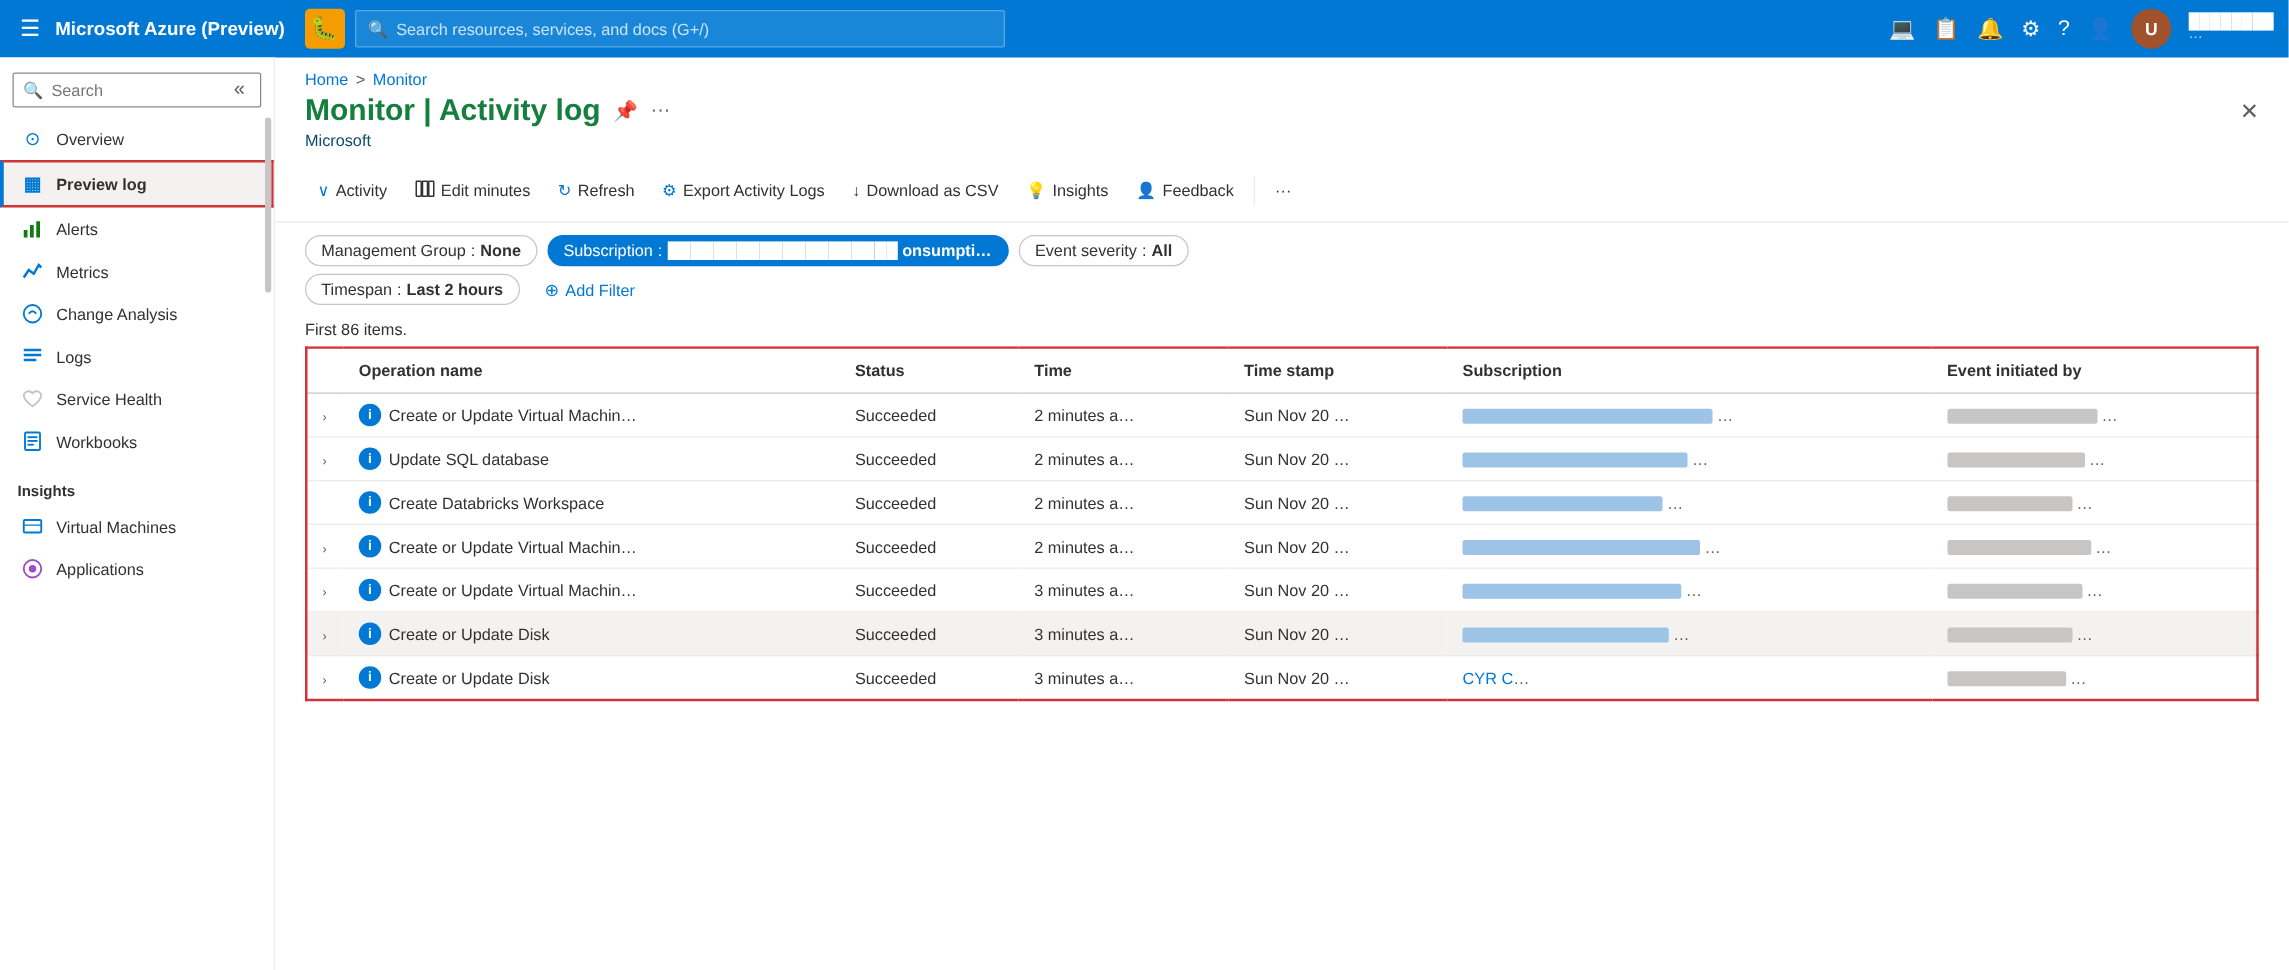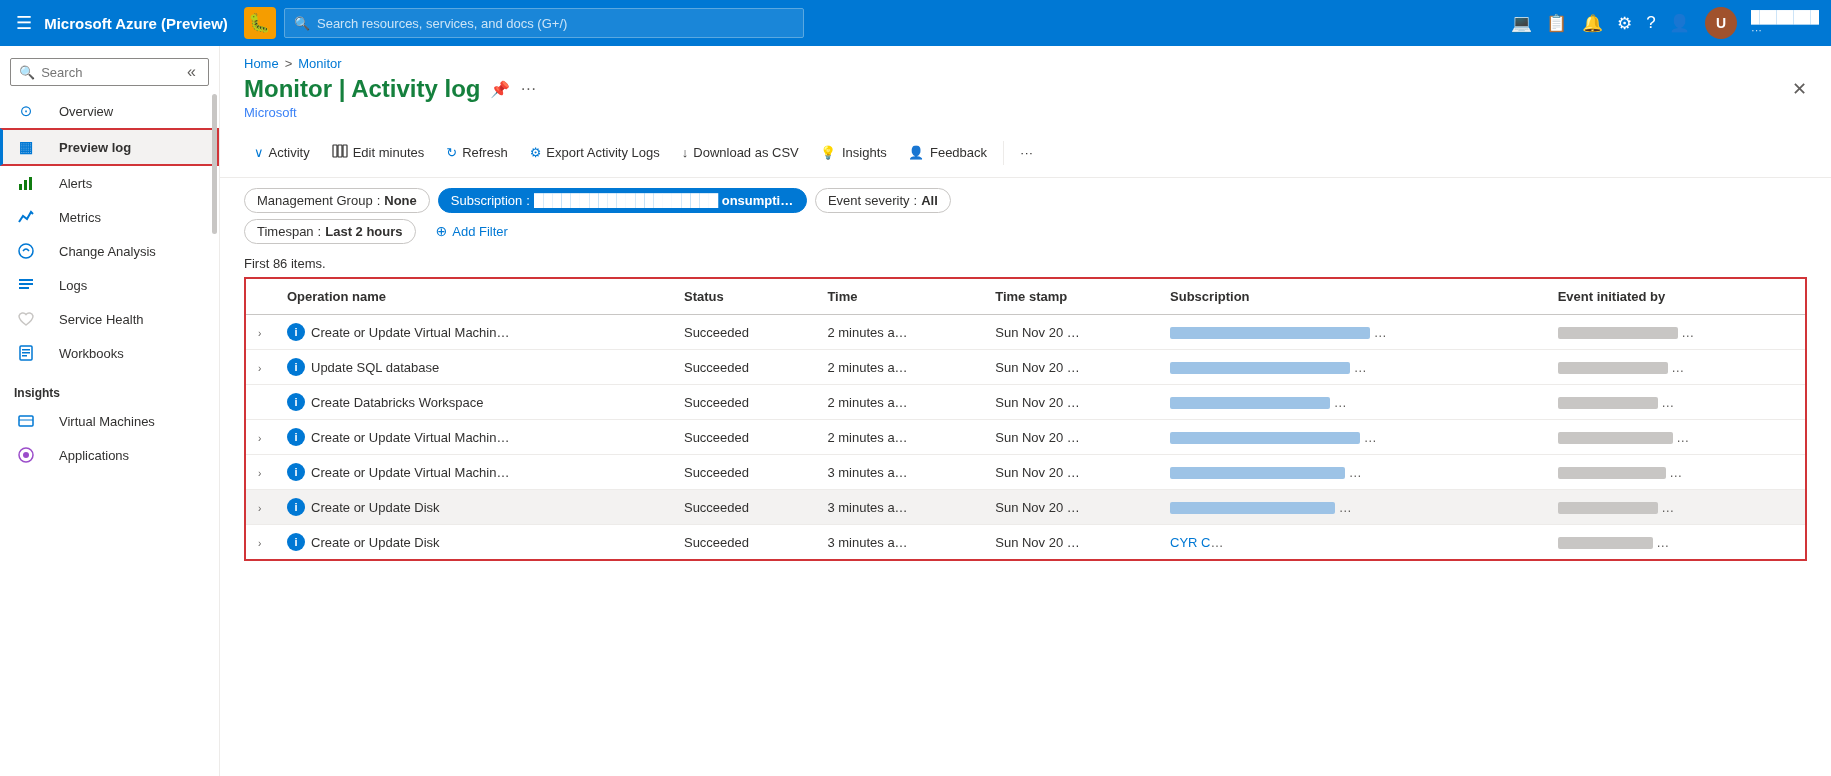--- a/index.html
+++ b/index.html
@@ -51,32 +51,32 @@
       border: 1px solid #8a8886; border-radius: 2px; padding: 4px 8px; background: #fff;
     }
     .sidebar-search input {
       border: none; outline: none; font-size: 13px; width: 100%;
     }
     .sidebar-collapse-btn {
       margin-left: auto; cursor: pointer; color: #605e5c; font-size: 16px; padding: 0 4px;
     }
     .sidebar-relative { position: relative; }
     .sidebar-item {
-      display: flex; align-items: center; gap: 24px; padding: 8px 14px;
+      display: flex; align-items: center; gap: 10px; padding: 8px 14px;
       cursor: pointer; color: #323130; font-size: 13px; border-left: 3px solid transparent;
     }
     .sidebar-item.active { background: #f3f2f1; border-left: 3px solid #0078d4; font-weight: 600; }
     .sidebar-icon { width: 18px; height: 18px; display: flex; align-items: center; justify-content: center; font-size: 15px; flex-shrink: 0; }
     .sidebar-section-title { font-size: 12px; font-weight: 700; color: #323130; padding: 16px 14px 4px; }
 
     
     .breadcrumb { padding: 10px 24px 0; display: flex; align-items: center; gap: 6px; color: #0078d4; font-size: 13px; }
     .breadcrumb-sep { color: #605e5c; }
     .page-title { font-size: 24px; font-weight: 600; color: #15803d; }
-    .page-subtitle { font-size: 13px; color: #3b82f6; padding: 2px 24px 8px; }
+    .page-subtitle { font-size: 13px; color: #0c4a6e; padding: 2px 24px 8px; }
     .page-header-icon { color: #605e5c; font-size: 16px; cursor: pointer; }
     .close-icon { margin-left: auto; color: #605e5c; font-size: 18px; cursor: pointer; }
 
     
     .content-area { flex: 1; display: flex; flex-direction: column; overflow: hidden; }
 
     
     .toolbar {
       display: flex; align-items: center; gap: 2px; padding: 10px 24px;
       border-bottom: 1px solid #edebe9; flex-wrap: wrap;
@@ -338,21 +338,21 @@
         <span class="label">Subscription</span>
         <span>:</span>
         <span class="value" style="max-width:260px;overflow:hidden;text-overflow:ellipsis;white-space:nowrap;">████████████████████ onsumption</span>
       </div>
       <div class="filter-chip">
         <span class="label">Event severity</span>
         <span>:</span>
         <span class="value">All</span>
       </div>
     </div>
-    <div style="display:flex;align-items:flex-start;gap:8px;padding:6px 24px 0;">
+    <div style="display:flex;align-items:flex-end;gap:8px;padding:6px 24px 0;">
       <div class="filter-chip">
         <span class="label">Timespan</span>
         <span>:</span>
         <span class="value">Last 2 hours</span>
       </div>
       <button class="add-filter-btn">
         <span style="font-size:14px;">⊕</span>
         <span>Add Filter</span>
       </button>
     </div>

